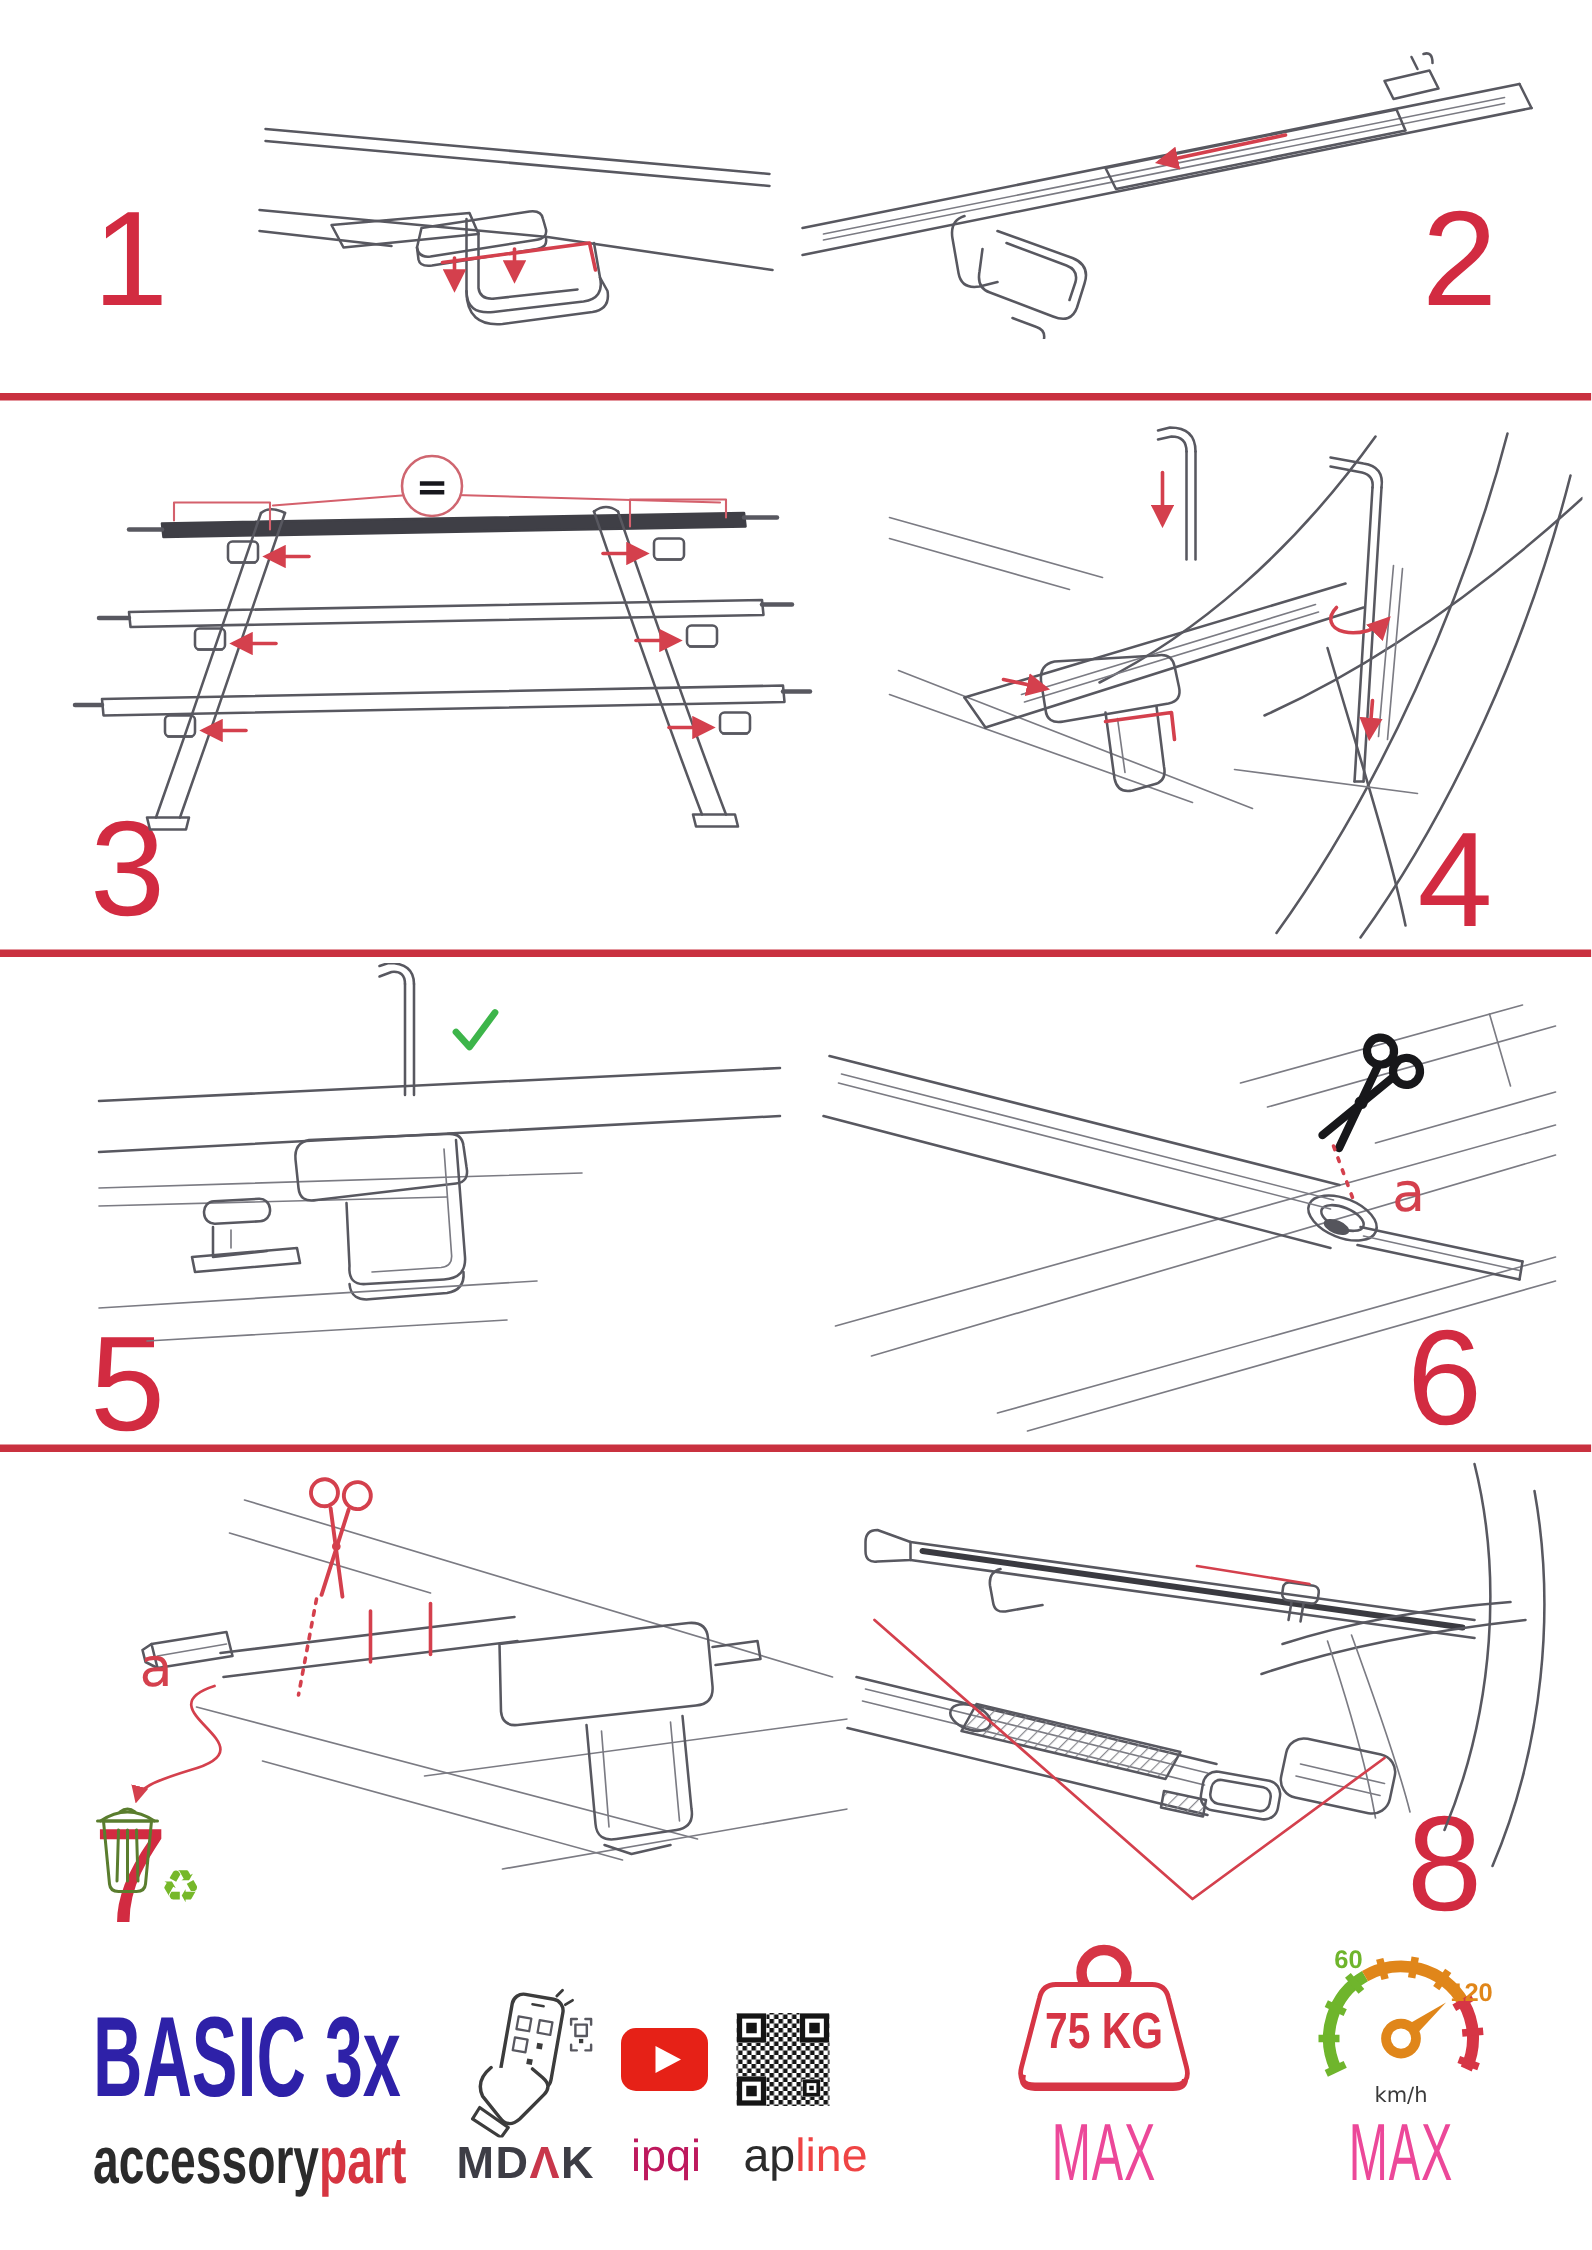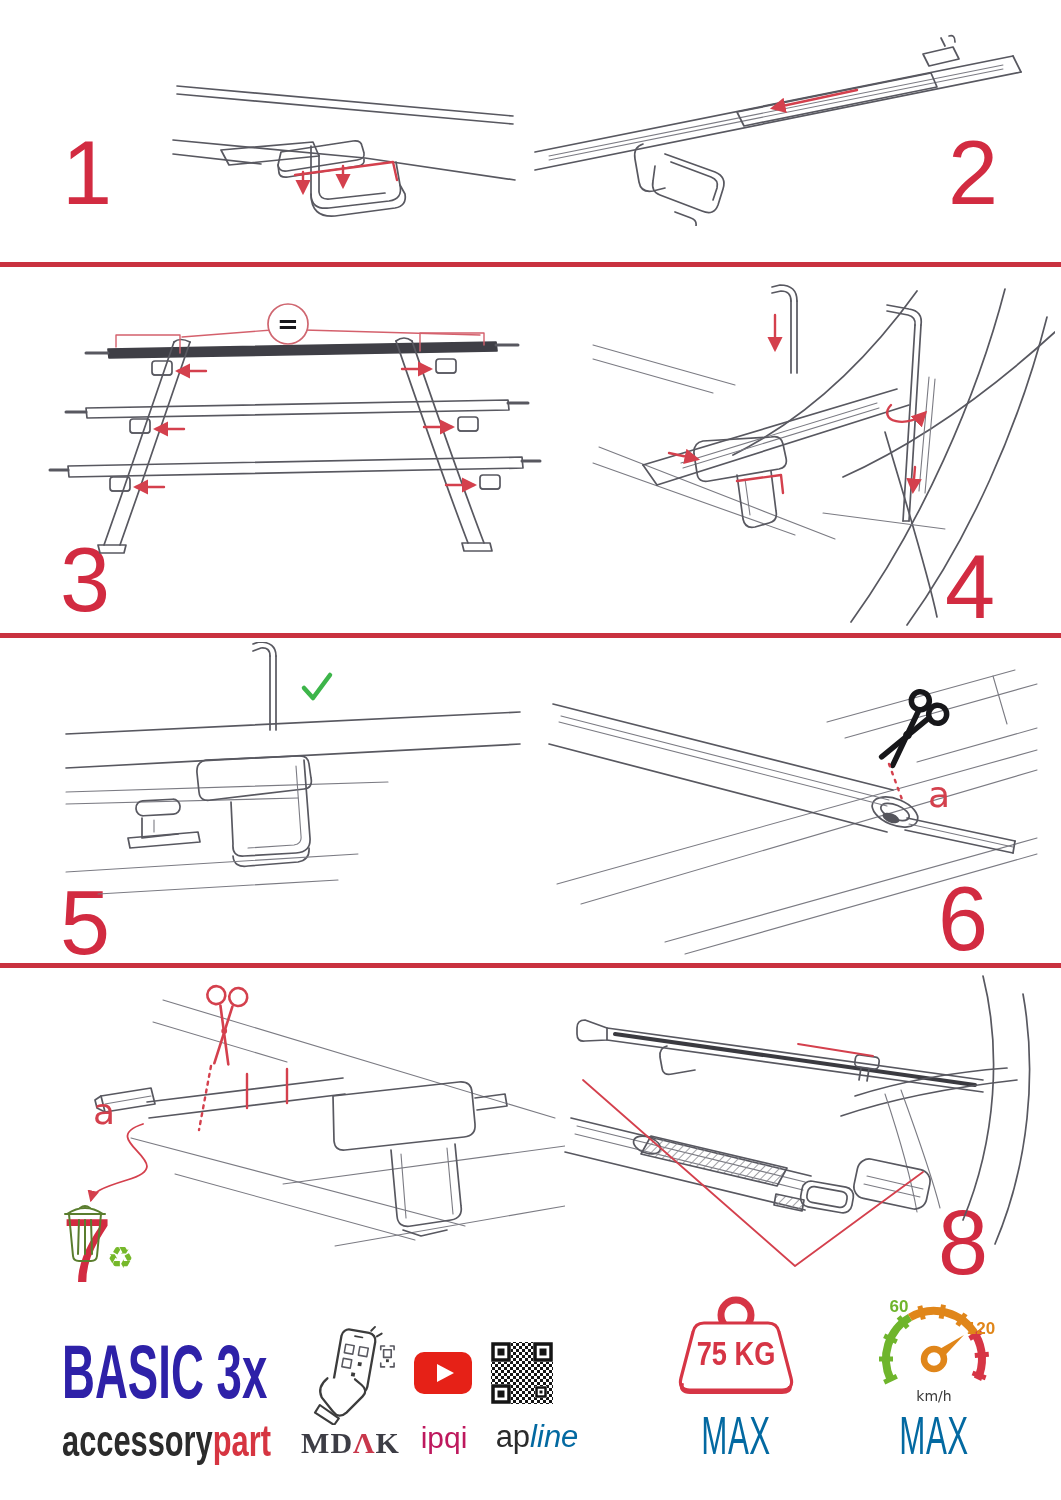--- a/index.html
+++ b/index.html
@@ -26,26 +26,26 @@
        font-family:"DejaVu Sans",sans-serif;}
   .trec{fill:#76b82a;font-size:30px;font-family:"DejaVu Sans",sans-serif;}
   
   .basic{position:absolute;left:62px;top:1337px;font-size:76px;font-weight:700;line-height:.92;
          color:#2e21a8;transform:scaleX(.60);transform-origin:left top;white-space:nowrap;}
   .brand{position:absolute;left:62px;top:1419px;font-size:44px;font-weight:700;line-height:1;
          transform:scaleX(.70);transform-origin:left top;white-space:nowrap;}
   .brand .bk{color:#2b2b2b;} .brand .rd{color:#d63541;}
   .partner{position:absolute;text-align:center;line-height:1;white-space:nowrap;}
   .mdak{left:288px;top:1428px;width:125px;font-size:30px;font-weight:700;
-        letter-spacing:1px;color:#3d3d45;font-family:Liberation Serif, serif;}
+        letter-spacing:1px;color:#3d3d45;}
   .mdak .rd{color:#c8374b;}
   .ipqi{left:408px;top:1423px;width:72px;font-size:30px;color:#be185d;}
   .apline{left:482px;top:1421px;width:110px;font-size:31px;color:#2b2b2b;}
-  .apline .rd{color:#0369a1;font-style:italic;}
-  .maxlbl{position:absolute;text-align:center;font-size:54px;font-weight:400;color:#0369a1;
+  .apline .rd{color:#ef4444;}
+  .maxlbl{position:absolute;text-align:center;font-size:54px;font-weight:400;color:#ec4899;
           line-height:1;letter-spacing:1px;}
   .maxlbl span{display:inline-block;transform:scaleX(.58);transform-origin:center top;}
 </style>
 </head>
 <body>
 
 <div class="page">
 
   <svg style="position:absolute;width:0;height:0" aria-hidden="true">
     <defs>

